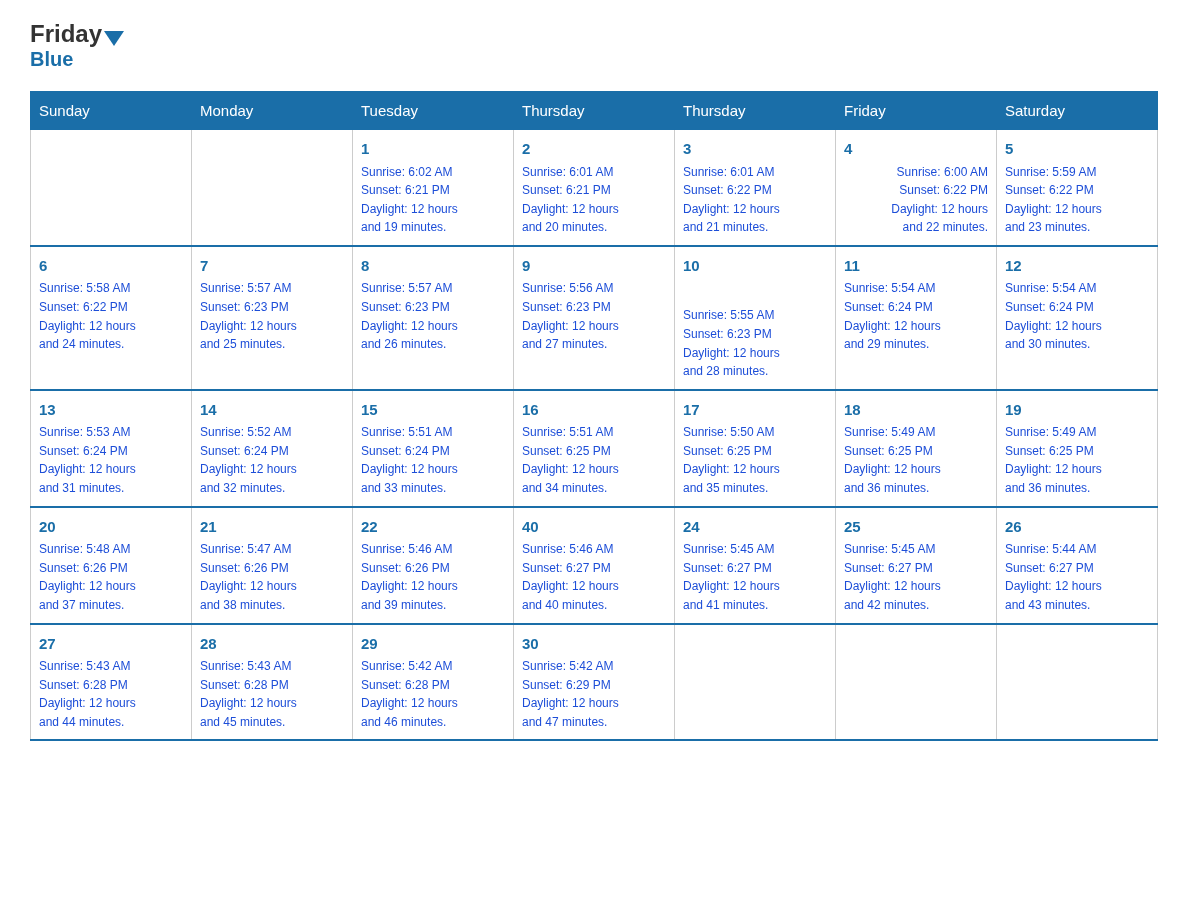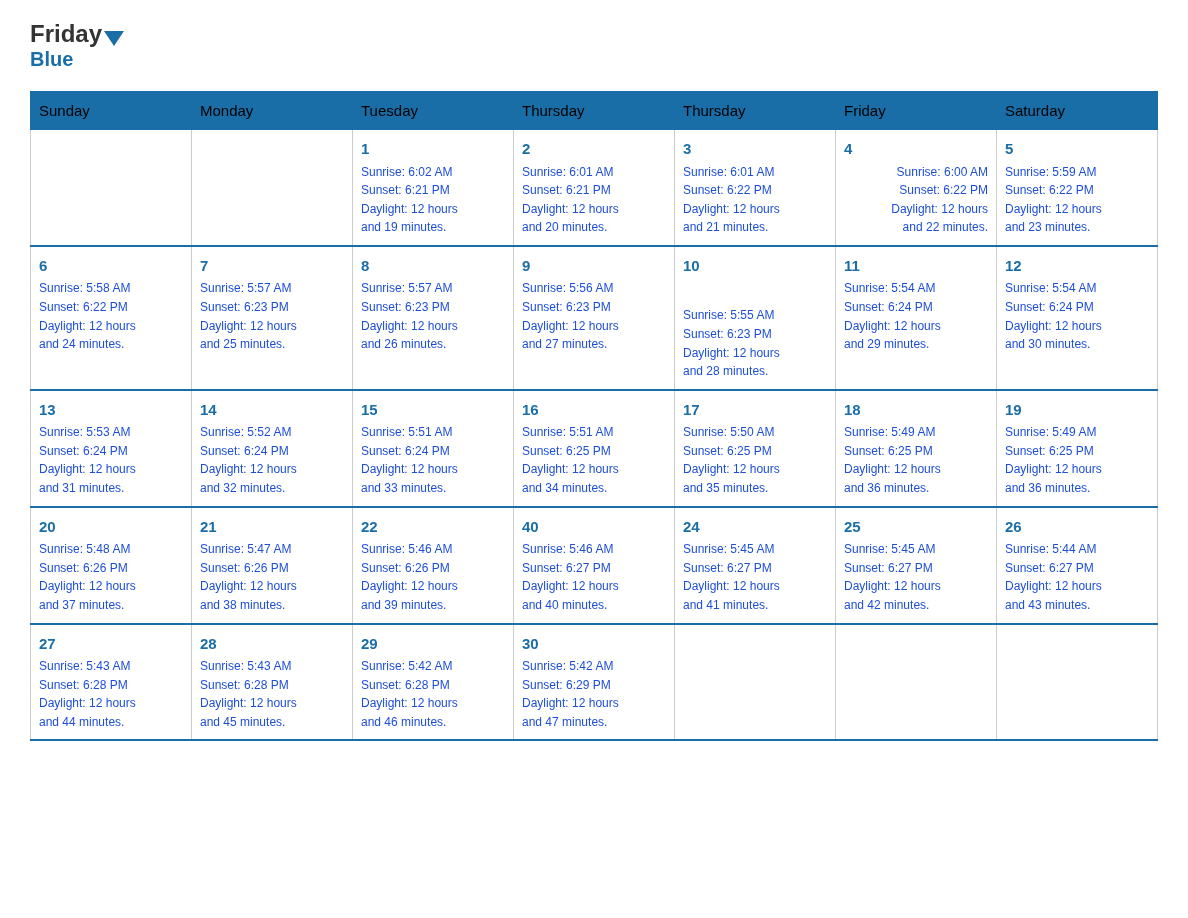--- a/index.html
+++ b/index.html
@@ -36,21 +36,21 @@
       font-weight: normal;
       color: #333;
     }
     .calendar {
       width: 100%;
       border-collapse: collapse;
       border: 1px solid #ccc;
     }
     .calendar thead tr th {
       background-color: #1a6ea8;
-      color: #000000;
+      color: #ffffff;
       padding: 10px 8px;
       text-align: left;
       font-size: 15px;
       font-weight: normal;
       border: 1px solid #1a6ea8;
     }
     .calendar tbody tr td {
       vertical-align: top;
       padding: 8px;
       border: 1px solid #ccc;

